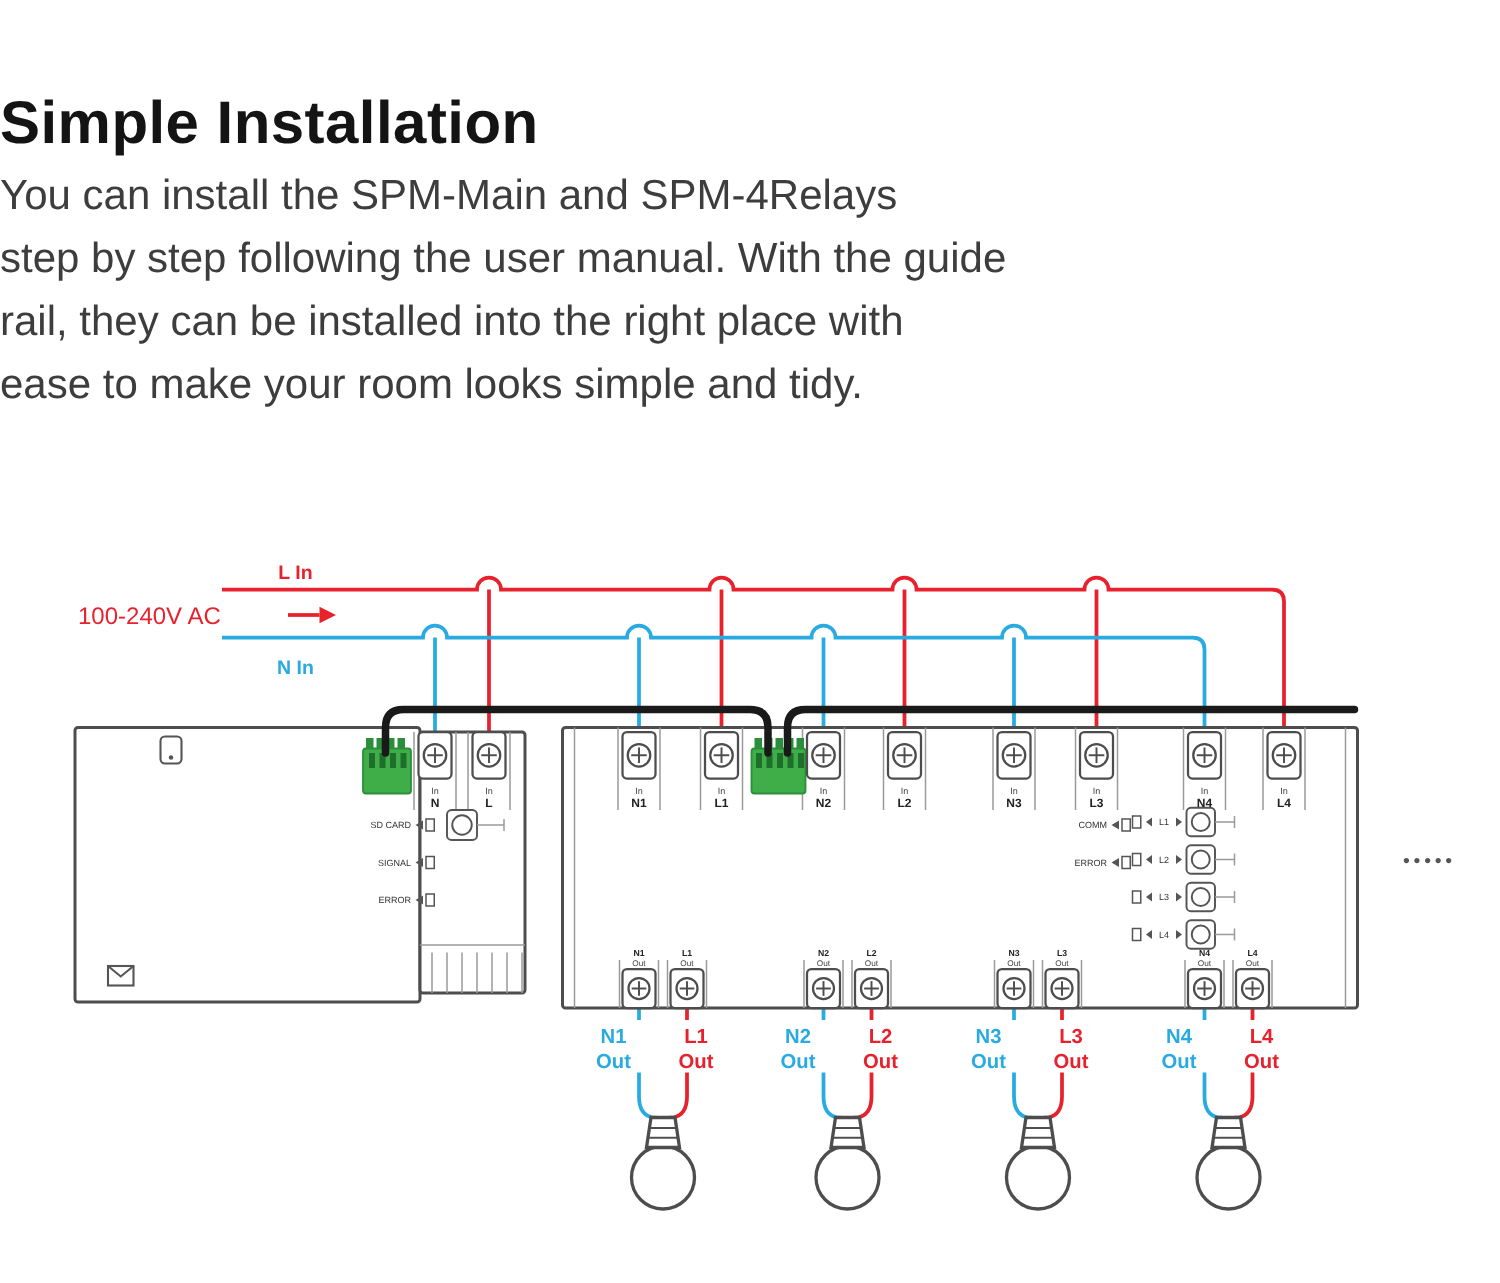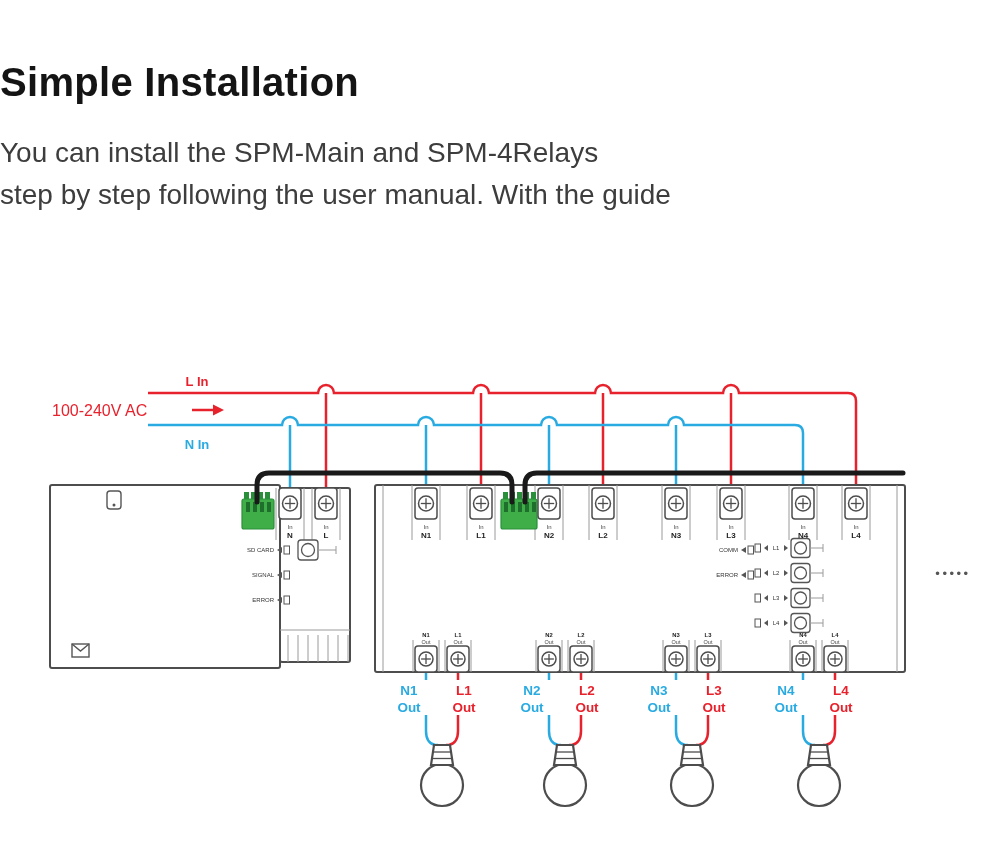--- a/index.html
+++ b/index.html
@@ -1,20 +1,20 @@
 <!DOCTYPE html>
 <html style="--live: #e8222d; --neutral: #29abe2; --outline: #4d4d4d; --green: #3fae49; --cable: #1a1a1a;"><head>
 <meta charset="utf-8">
 <style>
   *{margin:0;padding:0;box-sizing:border-box}
   html,body{background:#fff}
   body{width:1000px;height:855px;position:relative;overflow:hidden;font-family:"Liberation Sans",sans-serif}
   .header{position:absolute;top:0;left:0;width:100%;text-align:left}
   .title{margin-top:60px;font-size:40px;font-weight:700;color:#141414;letter-spacing:.3px}
-  .desc{margin-top:27px;font-size:28px;line-height:42px;color:#3d3d3d}
+  .desc{margin-top:4px;font-size:28px;line-height:42px;color:#3d3d3d}
   svg.diagram{position:absolute;top:335px;left:0}
   .wire{fill:none;stroke-width:2.5}
   .live{stroke:var(--live,#e8222d)}
   .neutral{stroke:var(--neutral,#29abe2)}
   .dev{fill:#fff;stroke:var(--outline,#4d4d4d);stroke-width:2}
   .thin{stroke:#9a9a9a;stroke-width:1;fill:none}
   .term{fill:#fff;stroke:var(--outline,#4d4d4d);stroke-width:1.5}
   .termx{stroke:var(--outline,#4d4d4d);stroke-width:1.3}
   .lamp{fill:#fff;stroke:var(--outline,#4d4d4d);stroke-width:2.2}
   .cable{fill:none;stroke:var(--cable,#1a1a1a);stroke-width:5;stroke-linecap:round}
@@ -41,20 +41,22 @@
   .wbg{fill:#fff}
 </style>
 </head>
 <body>
 
 <div class="header">
   <h1 class="title">Simple Installation</h1>
   <div class="desc">
     <div>You can install the SPM-Main and SPM-4Relays</div>
     <div>step by step following the user manual. With the guide</div>
+    <div>rail, they can be installed into the right place with</div>
+    <div>ease to make your room looks simple and tidy.</div>
   </div>
 </div>
 
 <svg class="diagram" width="1000" height="520" viewBox="0 0 1000 520">
   <defs>
     <g id="term-top">
       <rect x="-11" y="0" width="22" height="31" rx="3" class="term"></rect>
       <circle cx="0" cy="15.5" r="7.5" class="term"></circle>
       <line x1="-5.2" y1="15.5" x2="5.2" y2="15.5" class="termx"></line>
       <line x1="0" y1="10.3" x2="0" y2="20.7" class="termx"></line>

